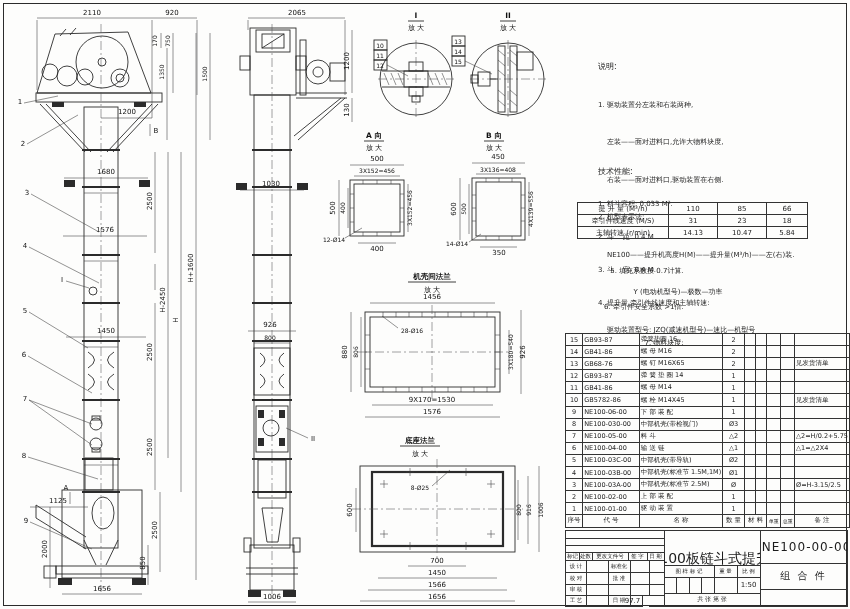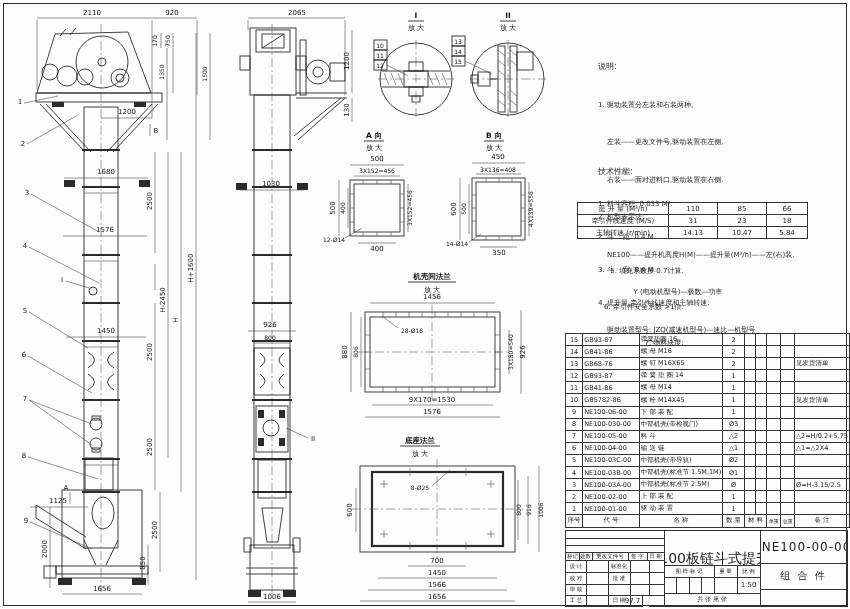--- a/index.html
+++ b/index.html
@@ -388,21 +388,21 @@
     <line class="dm" x1="368" y1="590" x2="507" y2="590"></line>
     <text x="437" y="587">1566</text>
     <line class="dm" x1="360" y1="601" x2="515" y2="601"></line>
     <text x="437" y="599">1656</text>
   </g>
 </svg>
 
 <div class="blk" style="left:598px;top:36px;">
   <div class="hd">说明:</div>
   <div>1. 驱动装置分左装和右装两种,</div>
-  <div>    左装——更改文件号,驱动装置在左侧,</div>
+  <div>    左装——面对进料口,允许大物料块度,</div>
   <div>    右装——面对进料口,驱动装置在右侧.</div>
   <div>2. 机型表示法:</div>
   <div>    NE100——提升机高度H(M)——提升量(M³/h)——左(右)装.</div>
   <div>                Y (电动机型号)—极数—功率</div>
   <div>    驱动装置型号: JZQ(减速机型号)—速比—机型号</div>
 </div>
 
 <div class="blk" style="left:598px;top:144px;line-height:11px;">
   <div class="hd">技术性能:</div>
   <div>1. 料斗容积: 0.033 M³.</div>

